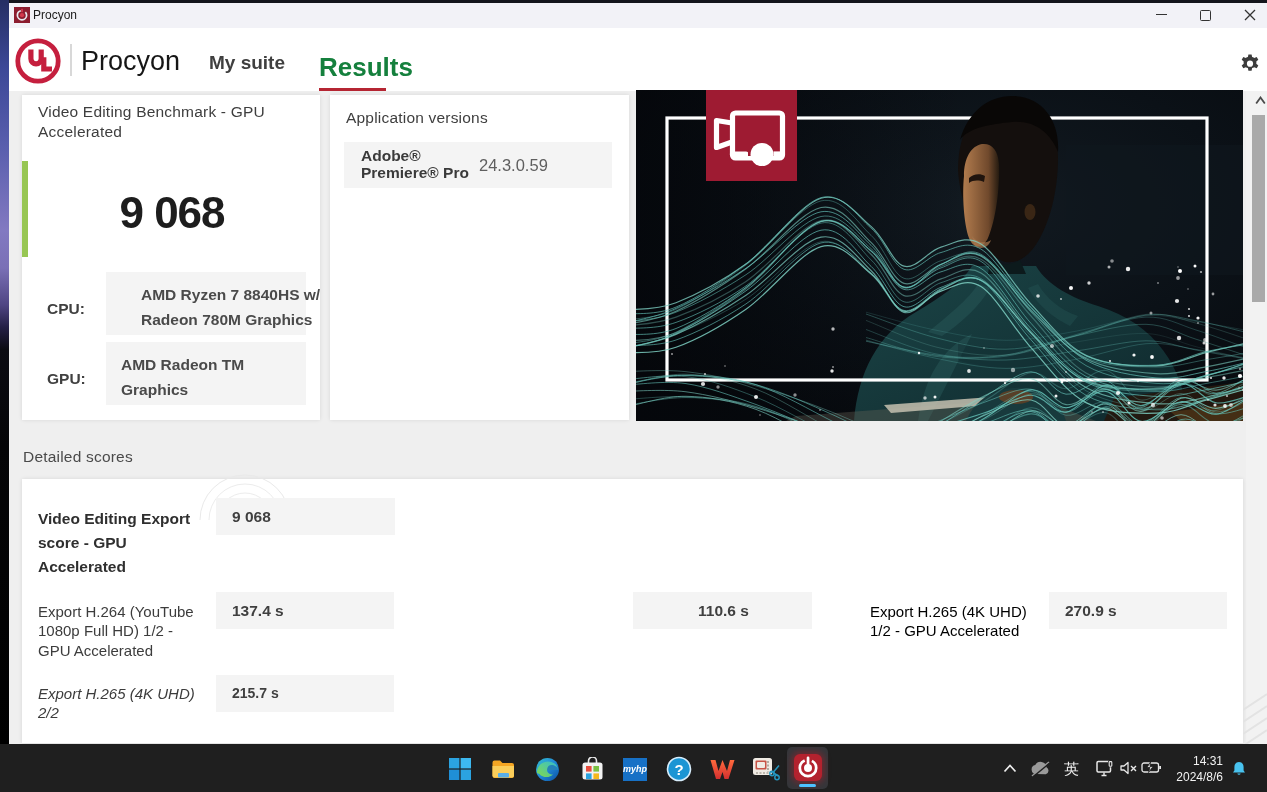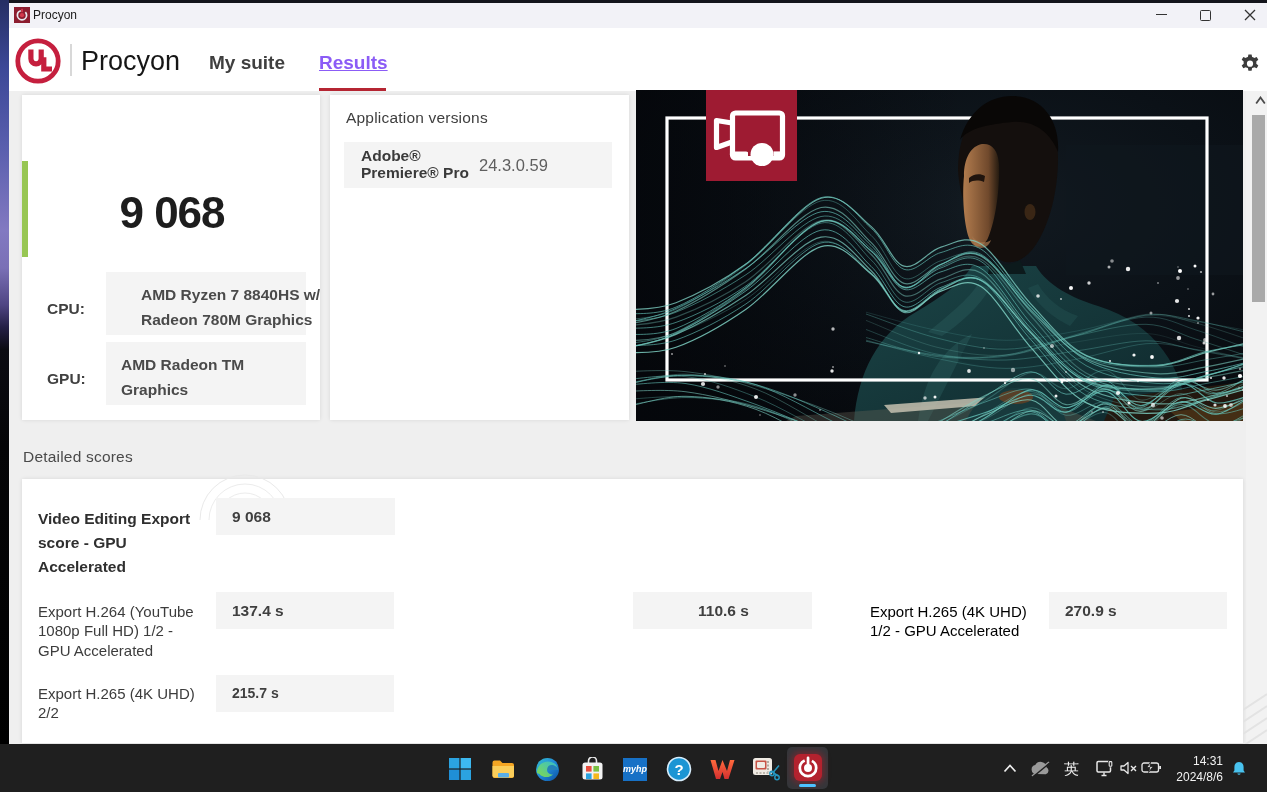--- a/index.html
+++ b/index.html
@@ -34,36 +34,37 @@
 
 <div class="abs" style="left:9px;top:28px;width:1258px;height:63px;background:#fff;"></div>
 <svg class="abs" style="left:15px;top:38px;" width="46" height="46" viewBox="0 0 46 46">
  <circle cx="23" cy="23" r="20.2" fill="none" stroke="#c51f3e" stroke-width="4.8"></circle>
  <path d="M13.3 11.5 L18.5 11.5 L18.5 20.6 A2.55 2.55 0 0 0 23.6 20.6 L23.6 11.5 L28.8 11.5 L28.8 20.8 A7.75 7.75 0 0 1 13.3 20.8 Z" fill="#c51f3e"></path>
  <path d="M26.2 19.2 L31.4 19.2 L31.4 28.4 L37.0 28.4 L37.0 33.6 L26.2 33.6 Z" fill="#c51f3e"></path>
 </svg>
 <div class="abs" style="left:69.5px;top:44px;width:2px;height:32px;background:#d8d8d8;"></div>
 <div class="abs" style="left:81px;top:46px;font-size:27px;color:#161616;">Procyon</div>
 <div class="abs" style="left:209px;top:52px;font-size:19px;font-weight:bold;color:#3f3f3f;">My suite</div>
-<div class="abs" style="left:319px;top:52px;font-size:19px;font-weight:bold;color:#8b5cf6;text-decoration:underline;">Results</div>
+<div class="abs" style="left:319px;top:52px;font-size:26px;font-weight:bold;color:#15803d;">Results</div>
 <div class="abs" style="left:319px;top:88px;width:67px;height:3px;background:#b52532;"></div>
 <svg class="abs" style="left:1240px;top:54px;" width="20" height="20" viewBox="0 0 20 20">
  <path fill="#3c3c3c" d="M8.4 0.5 h3.2 l0.5 2.6 a7.2 7.2 0 0 1 2.1 0.9 l2.5-1.1 1.6 2.8 -2 1.8 a7.2 7.2 0 0 1 0 2.2 l2 1.8 -1.6 2.8 -2.5-1.1 a7.2 7.2 0 0 1 -2.1 0.9 l-0.5 2.6 h-3.2 l-0.5-2.6 a7.2 7.2 0 0 1 -2.1-0.9 l-2.5 1.1 -1.6-2.8 2-1.8 a7.2 7.2 0 0 1 0-2.2 l-2-1.8 1.6-2.8 2.5 1.1 a7.2 7.2 0 0 1 2.1-0.9 Z"></path>
  <circle cx="10" cy="9.7" r="3.1" fill="#fff"></circle>
 </svg>
 
 <div class="abs" style="left:9px;top:91px;width:1258px;height:653px;background:#efefef;"></div>
 
 <div class="abs" style="left:1246px;top:91px;width:21px;height:653px;background:#f2f2f2;"></div>
 <svg class="abs" style="left:1255px;top:96px;" width="11" height="9" viewBox="0 0 11 9">
  <path d="M1.2 7.5 L5.5 1.5 L9.8 7.5" fill="none" stroke="#4a4a4a" stroke-width="1.8"></path>
 </svg>
 <div class="abs" style="left:1251.5px;top:115px;width:13px;height:187px;background:#a9a9a9;"></div>
 
 <div class="card" style="left:22px;top:95px;width:298px;height:325px;"></div>
+<div class="abs" style="left:38px;top:102px;width:240px;font-size:15.5px;line-height:19.5px;color:#3e3e3e;letter-spacing:.2px;">Video Editing Benchmark - GPU Accelerated</div>
 <div class="abs" style="left:22px;top:161px;width:5.5px;height:96px;background:#97c653;"></div>
 <div class="abs" style="left:22px;top:188px;width:300px;text-align:center;font-size:44px;font-weight:bold;color:#1d1d1d;letter-spacing:-1px;">9&nbsp;068</div>
 <div class="abs blab" style="left:47px;top:300px;font-size:15.5px;">CPU:</div>
 <div class="gbox" style="left:106px;top:272px;width:200px;height:63px;"></div>
 <div class="abs blab" style="left:121px;top:282px;font-size:15.5px;line-height:25px;color:#4a4a4a;width:180px;margin-left:20px;">AMD Ryzen 7 8840HS w/ Radeon 780M Graphics</div>
 <div class="abs blab" style="left:47px;top:370px;font-size:15.5px;">GPU:</div>
 <div class="gbox" style="left:106px;top:342px;width:200px;height:63px;"></div>
 <div class="abs blab" style="left:121px;top:352px;font-size:15.5px;line-height:25px;color:#4a4a4a;width:180px;">AMD Radeon TM Graphics</div>
 
 <div class="card" style="left:330px;top:95px;width:299px;height:325px;"></div>
@@ -289,21 +290,21 @@
 <div class="gbox" style="left:216px;top:592px;width:178px;height:37px;"></div>
 <div class="abs blab" style="left:232px;top:602px;font-size:15.5px;color:#3f3f3f;">137.4 s</div>
 
 <div class="gbox" style="left:633px;top:592px;width:179px;height:37px;"></div>
 <div class="abs blab" style="left:650px;top:602px;font-size:15.5px;color:#3f3f3f;margin-left:48px;">110.6 s</div>
 
 <div class="abs" style="left:870px;top:602px;width:168px;font-size:15px;line-height:19.3px;color:#000000;">Export H.265 (4K UHD) 1/2 - GPU Accelerated</div>
 <div class="gbox" style="left:1049px;top:592px;width:178px;height:37px;"></div>
 <div class="abs blab" style="left:1065px;top:602px;font-size:15.5px;color:#3f3f3f;">270.9 s</div>
 
-<div class="abs" style="left:38px;top:684px;width:172px;font-size:15px;line-height:19.3px;color:#3c3c3c;">Export H.265 (4K UHD) 2/2</div>
+<div class="abs" style="left:38px;top:684px;width:172px;font-size:15px;line-height:19.3px;color:#3c3c3c;font-style:italic;">Export H.265 (4K UHD) 2/2</div>
 <div class="gbox" style="left:216px;top:675px;width:178px;height:37px;"></div>
 <div class="abs blab" style="left:232px;top:685px;font-size:14px;color:#3f3f3f;">215.7 s</div>
 
 <svg class="abs" style="left:1243px;top:690px;" width="24" height="54" viewBox="0 0 24 54">
  <path d="M0 20 L24 4 M0 32 L24 16 M0 44 L24 28 M0 56 L24 40" stroke="#e3e3e3" stroke-width="2" fill="none"></path>
 </svg>
 
 <div class="abs" style="left:0;top:744px;width:1267px;height:48px;background:#1f1f1f;"></div>
 <svg class="abs" style="left:448px;top:757px;" width="24" height="24" viewBox="0 0 24 24">
 <rect x="1" y="1" width="10.4" height="10.4" fill="#2ba3e0"></rect>

